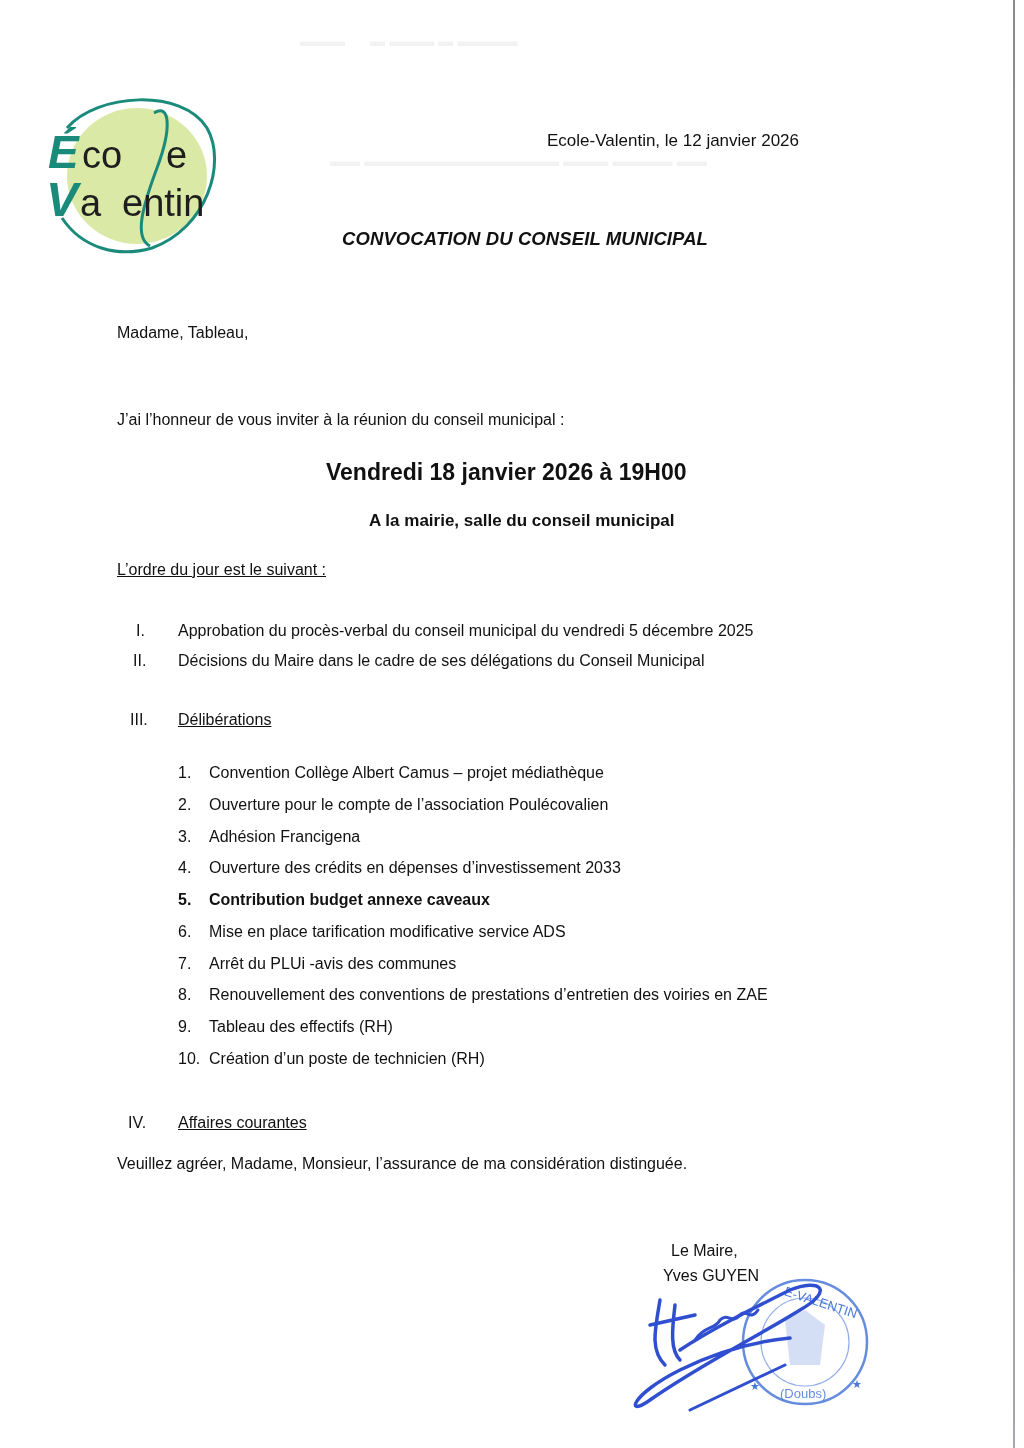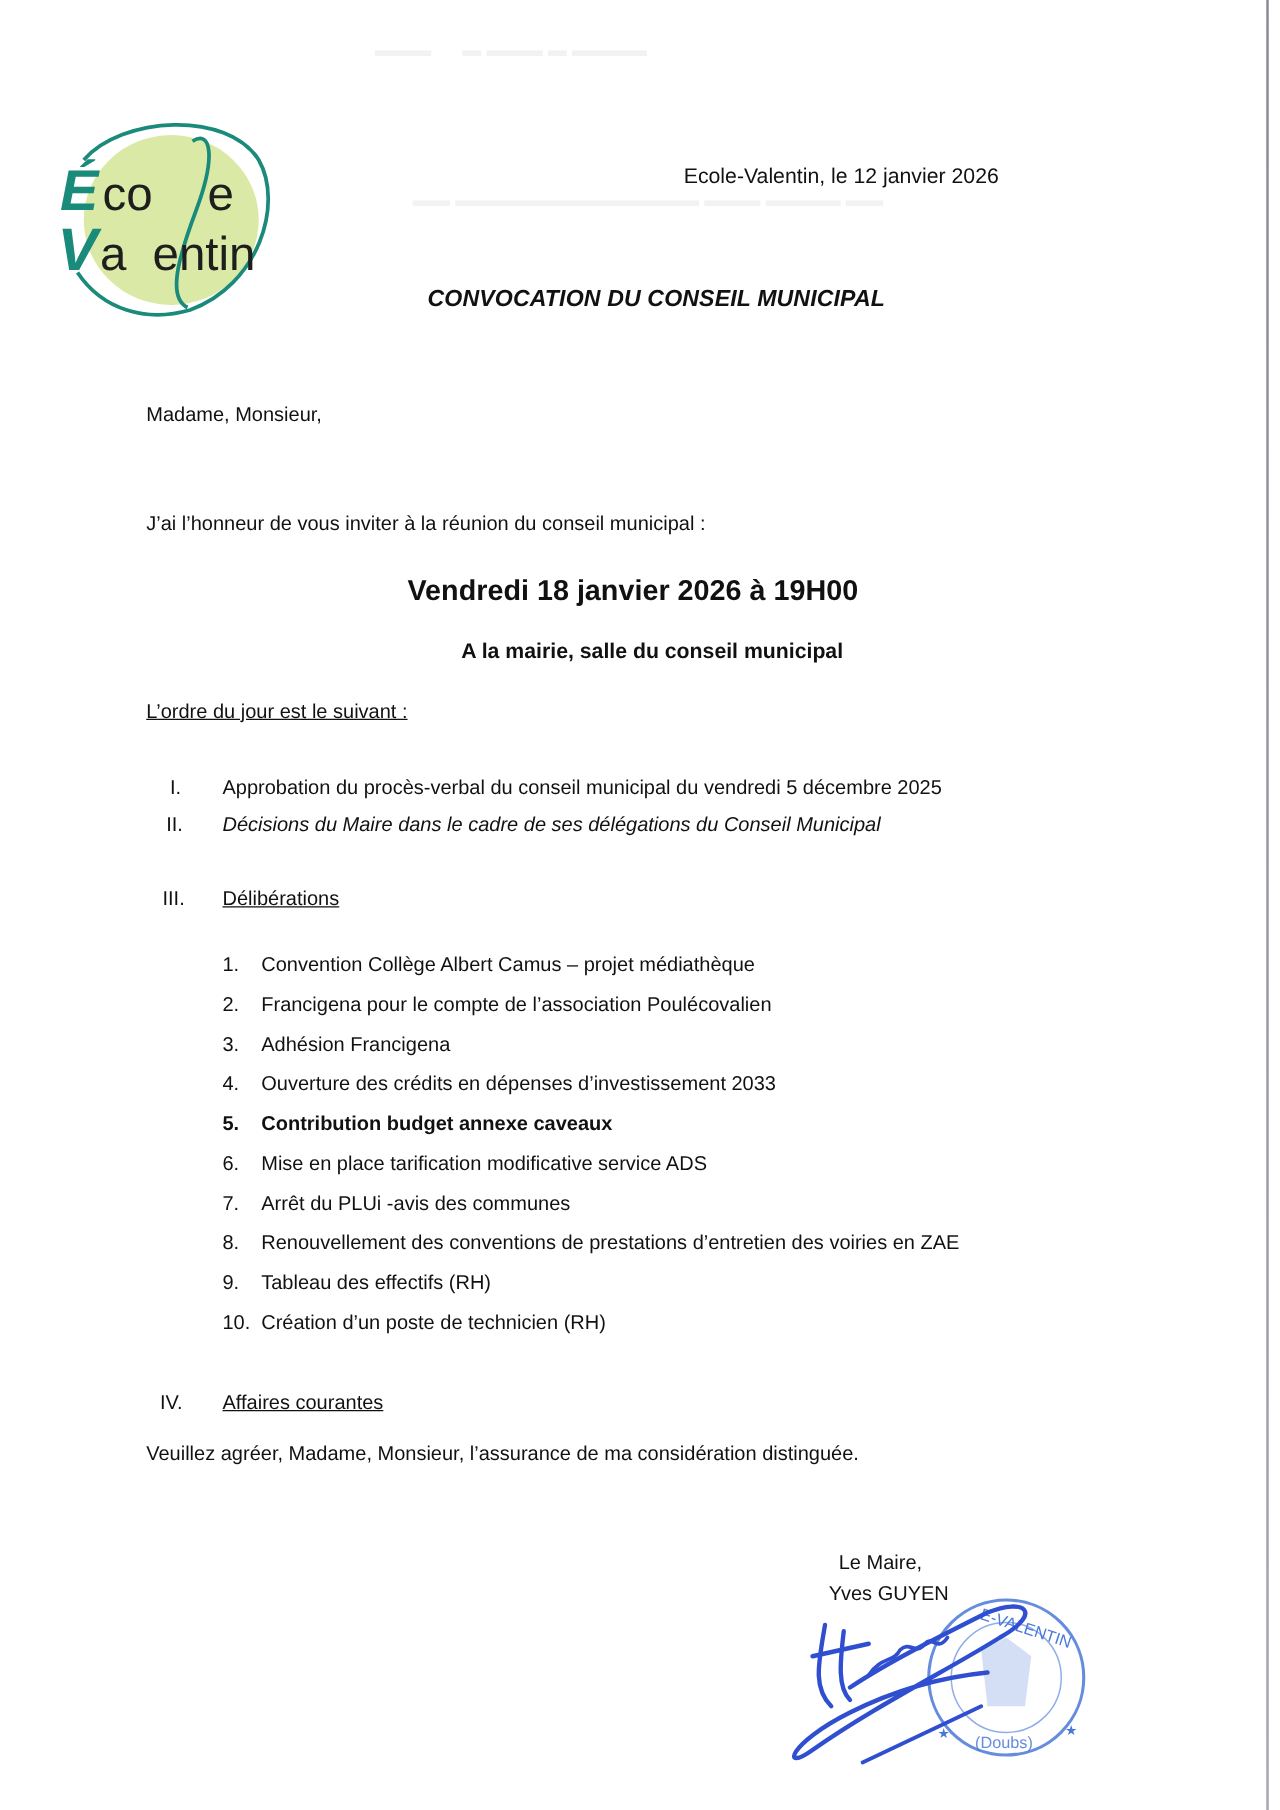--- a/index.html
+++ b/index.html
@@ -54,43 +54,43 @@
     <text x="124" y="80" font-family="Liberation Sans, sans-serif" font-size="38" fill="#1e1e1e">e</text>
     <text x="4" y="128" font-family="Liberation Sans, sans-serif" font-size="48" font-style="italic" font-weight="bold" fill="#1a8a7a">V</text>
     <text x="38" y="128" font-family="Liberation Sans, sans-serif" font-size="38" fill="#1e1e1e">a</text>
     <text x="80" y="128" font-family="Liberation Sans, sans-serif" font-size="38" fill="#1e1e1e">entin</text>
   </svg>
 </div>
 
 <div class="abs date-line">Ecole-Valentin, le 12 janvier 2026</div>
 <div class="abs title">CONVOCATION DU CONSEIL MUNICIPAL</div>
 
-<div class="abs body-text salutation">Madame, Monsieur,</div>
+<div class="abs body-text salutation">Madame, Tableau,</div>
 <div class="abs body-text intro">J’ai l’honneur de vous inviter à la réunion du conseil municipal :</div>
 
 <div class="abs meeting-date">Vendredi 18 janvier 2026 à 19H00</div>
 <div class="abs meeting-place">A la mairie, salle du conseil municipal</div>
 
 <div class="abs body-text agenda-heading">L’ordre du jour est le suivant :</div>
 
 <div class="roman" style="left:136px;top:622px;">
   <span class="roman-label" style="left:0;">I.</span>
   <span style="position:absolute;left:42px;white-space:nowrap;">Approbation du procès-verbal du conseil municipal du vendredi 5 décembre 2025</span>
 </div>
 <div class="roman" style="left:133px;top:652px;">
   <span class="roman-label" style="left:0;">II.</span>
-  <span style="position:absolute;left:45px;white-space:nowrap;font-style:italic;">Décisions du Maire dans le cadre de ses délégations du Conseil Municipal</span>
+  <span style="position:absolute;left:45px;white-space:nowrap;">Décisions du Maire dans le cadre de ses délégations du Conseil Municipal</span>
 </div>
 <div class="roman" style="left:130px;top:711px;">
   <span class="roman-label" style="left:0;">III.</span>
   <span class="u" style="position:absolute;left:48px;white-space:nowrap;">Délibérations</span>
 </div>
 
 <div class="num-item" style="left:178px;top:764px;"><span class="n">1.</span><span>Convention Collège Albert Camus – projet médiathèque</span></div>
-<div class="num-item" style="left:178px;top:796px;"><span class="n">2.</span><span>Francigena pour le compte de l’association Poulécovalien</span></div>
+<div class="num-item" style="left:178px;top:796px;"><span class="n">2.</span><span>Ouverture pour le compte de l’association Poulécovalien</span></div>
 <div class="num-item" style="left:178px;top:828px;"><span class="n">3.</span><span>Adhésion Francigena</span></div>
 <div class="num-item" style="left:178px;top:859px;"><span class="n">4.</span><span>Ouverture des crédits en dépenses d’investissement 2033</span></div>
 <div class="num-item" style="left:178px;top:891px;font-weight:bold;"><span class="n">5.</span><span>Contribution budget annexe caveaux</span></div>
 <div class="num-item" style="left:178px;top:923px;"><span class="n">6.</span><span>Mise en place tarification modificative service ADS</span></div>
 <div class="num-item" style="left:178px;top:955px;"><span class="n">7.</span><span>Arrêt du PLUi -avis des communes</span></div>
 <div class="num-item" style="left:178px;top:986px;"><span class="n">8.</span><span>Renouvellement des conventions de prestations d’entretien des voiries en ZAE</span></div>
 <div class="num-item" style="left:178px;top:1018px;"><span class="n">9.</span><span>Tableau des effectifs (RH)</span></div>
 <div class="num-item" style="left:178px;top:1050px;"><span class="n">10.</span><span>Création d’un poste de technicien (RH)</span></div>
 
 <div class="roman" style="left:128px;top:1114px;">

